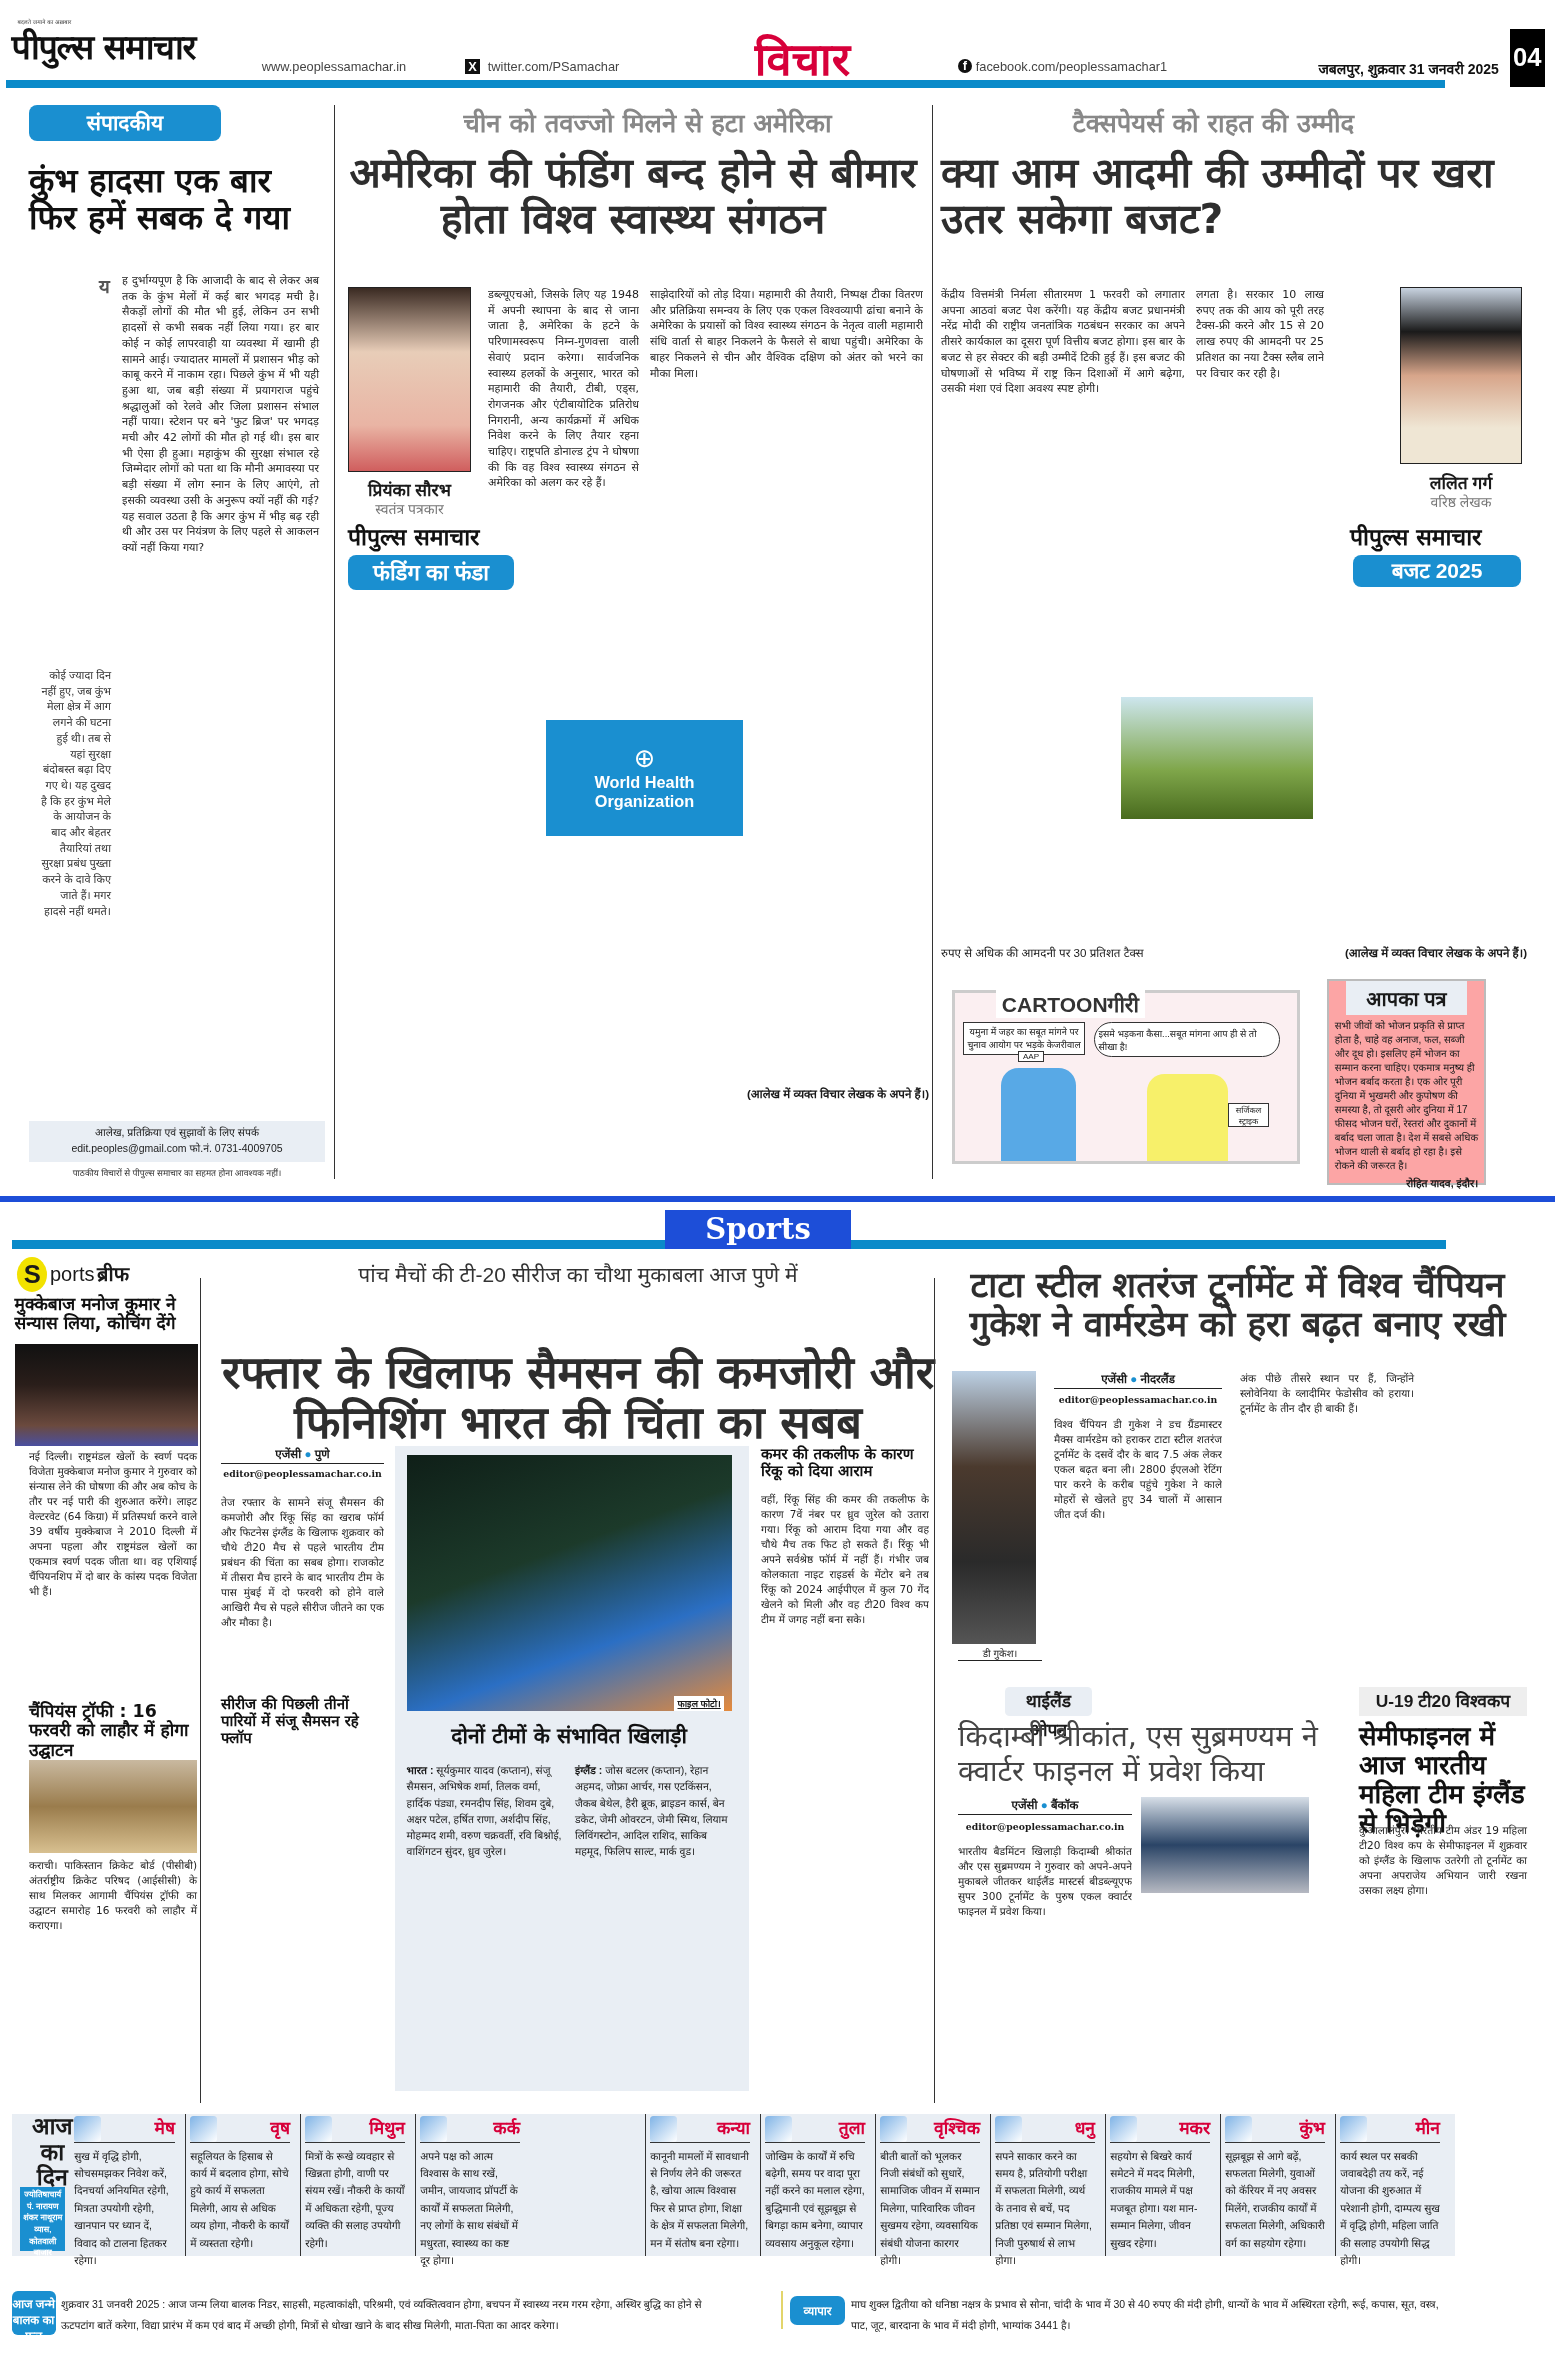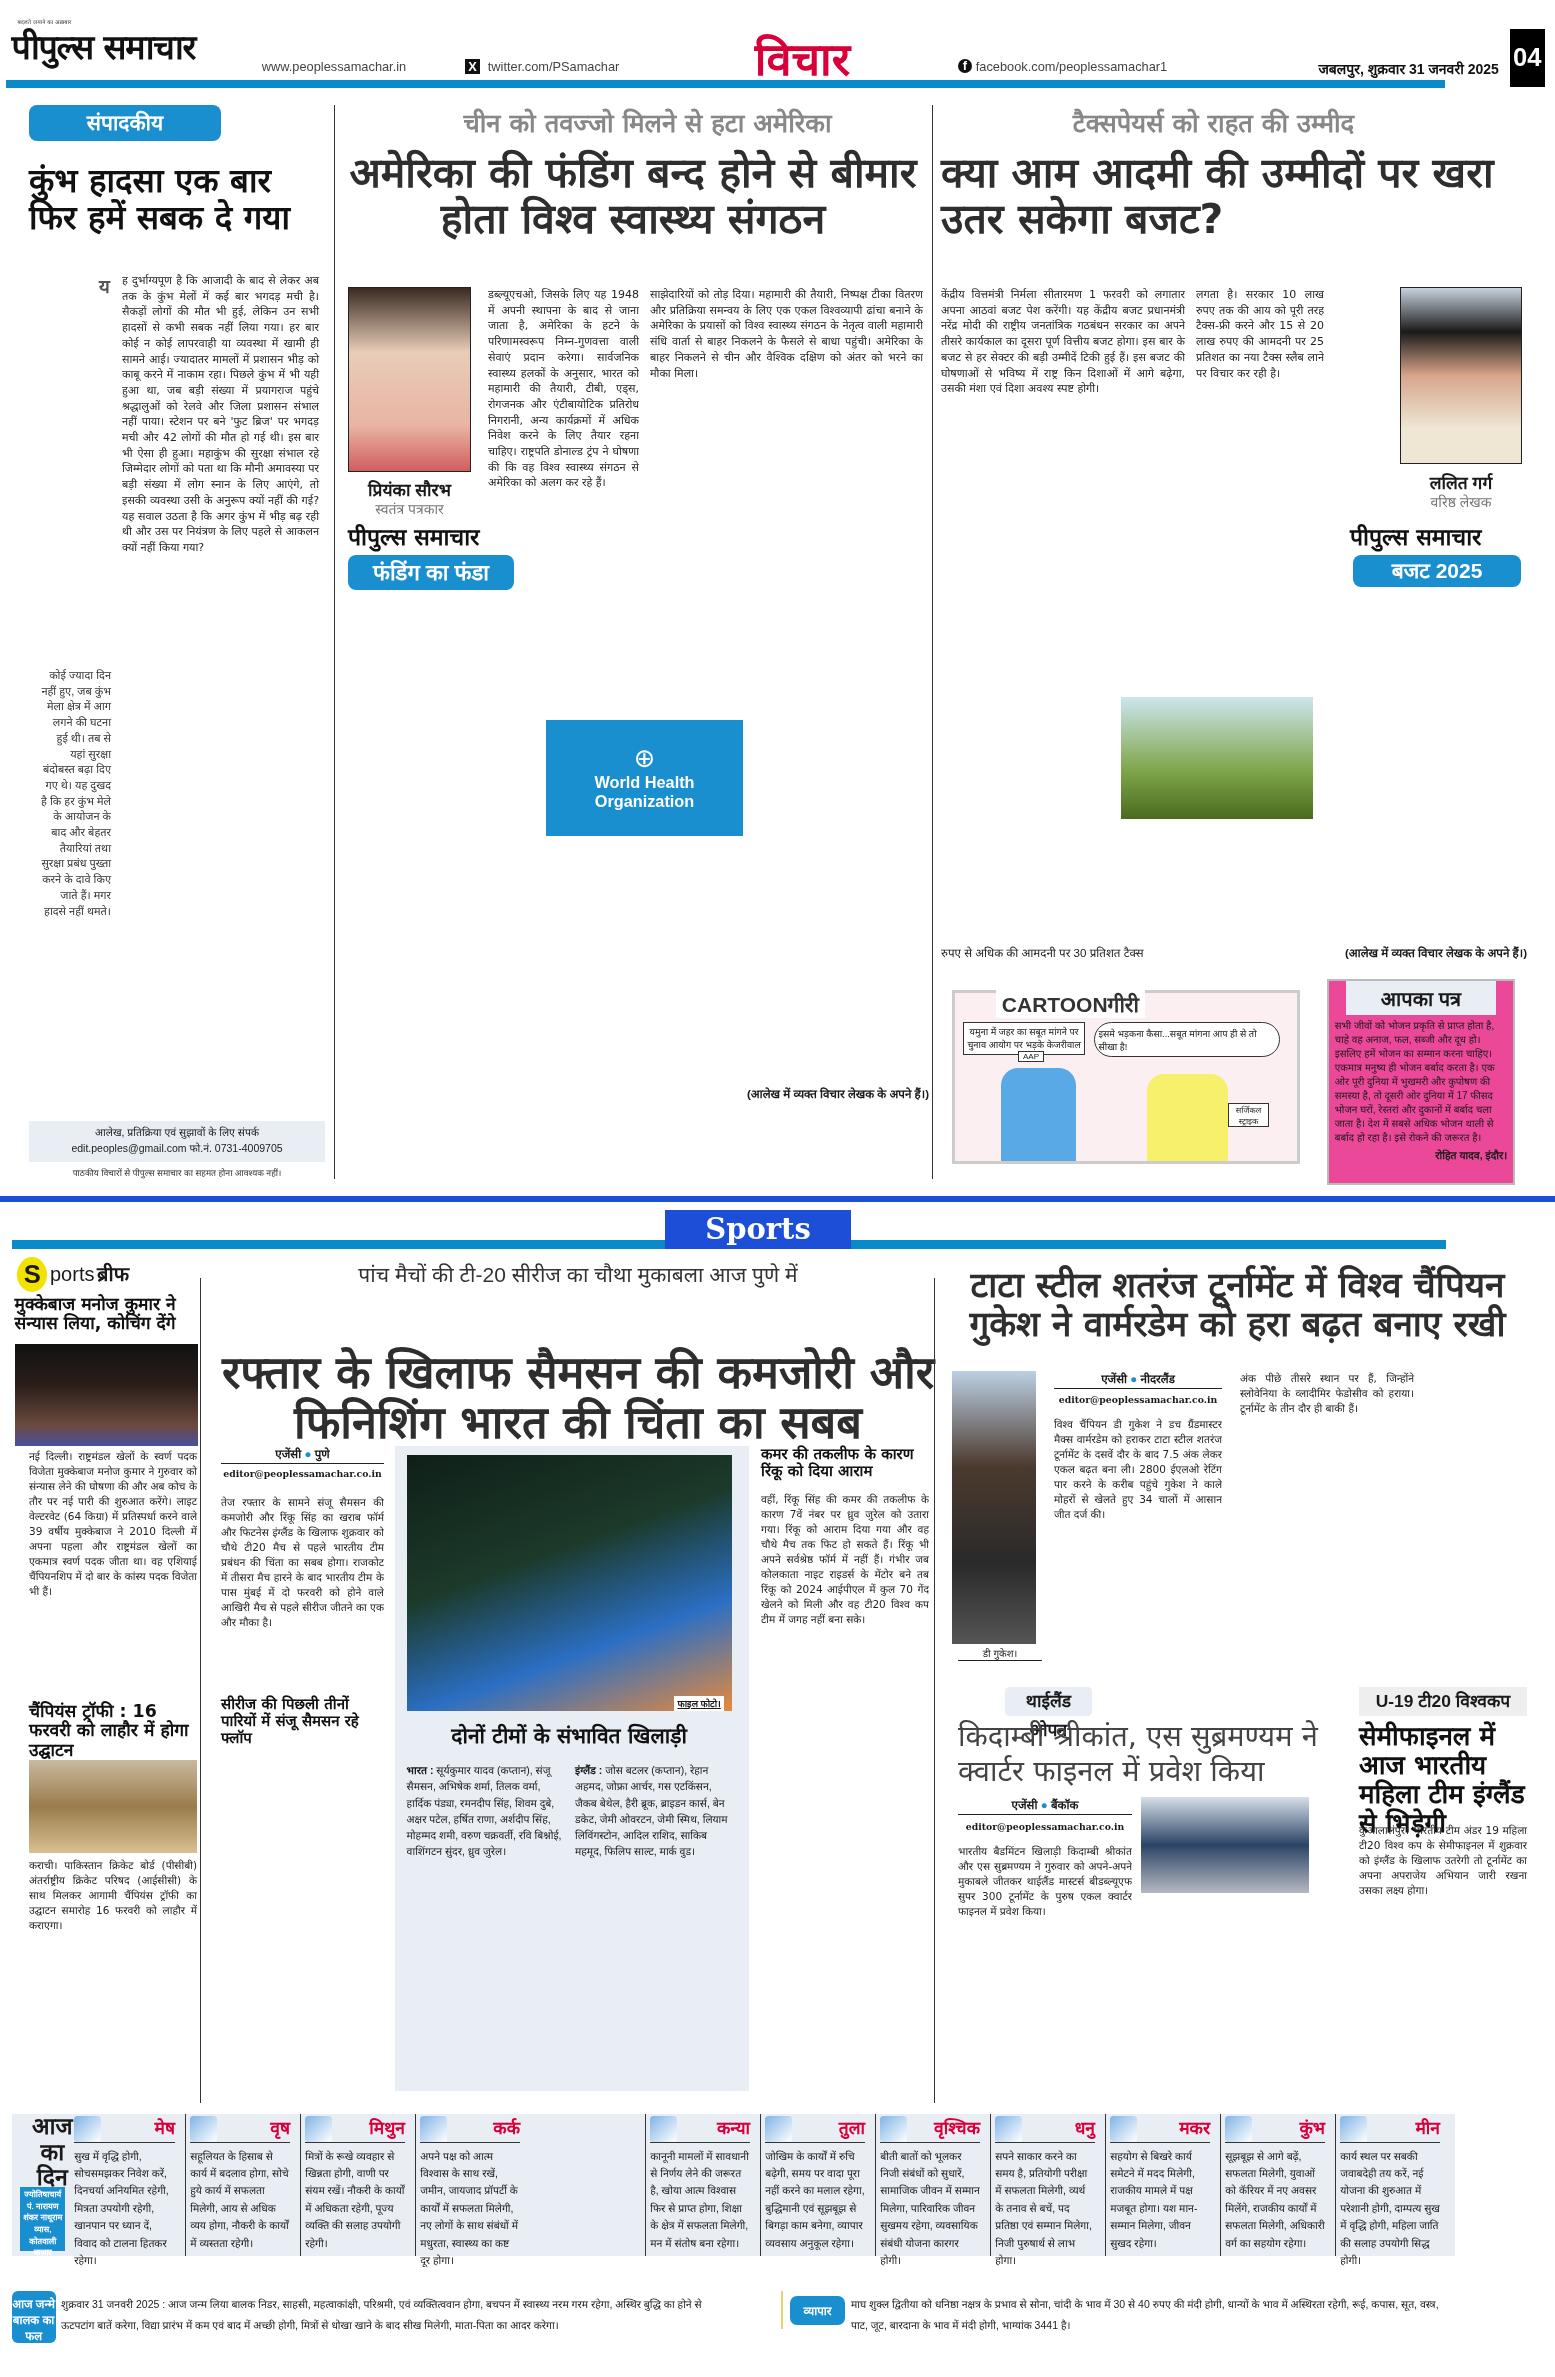--- a/index.html
+++ b/index.html
@@ -95,21 +95,21 @@
   <div style="position:absolute;left:41px;top:-3.5px;background:#fff;padding:0 5.8px;font-weight:bold;font-size:21px;color:#333">CARTOONगीरी</div>
   <div style="position:absolute;left:8.1px;top:29px;width:122px;border:1.2px solid #333;background:#fff;font-size:9.3px;text-align:center;padding:2.3px">यमुना में जहर का सबूत मांगने पर चुनाव आयोग पर भड़के केजरीवाल</div>
   <div style="position:absolute;left:139px;top:29px;width:186px;border:1.2px solid #333;border-radius:23px;background:#fff;font-size:9.3px;text-align:left;padding:3.5px">इसमे भड़कना कैसा...सबूत मांगना आप ही से तो सीखा है!</div>
   <div style="position:absolute;left:46px;top:75px;width:75px;height:93px;background:#58a9e6;border-radius:17.4px 17.4px 0 0">
     <div style="position:absolute;left:17.4px;top:-17.4px;background:#fff;border:1.2px solid #333;padding:0 3.5px;font-size:8.1px">AAP</div>
   </div>
   <div style="position:absolute;left:192px;top:81px;width:81px;height:87px;background:#f7f06a;border-radius:17.4px 17.4px 0 0"></div>
   <div style="position:absolute;left:273px;top:110px;width:41px;border:1.2px solid #333;background:#fff;font-size:8.1px;text-align:center">सर्जिकल स्ट्राइक</div>
 </div>
 
-<div class="abs" style="left:1327px;top:979px;width:188px;height:206px;border:2.3px solid #bbb;background:#ec4899">
+<div class="abs" style="left:1327px;top:979px;width:159px;height:206px;border:2.3px solid #bbb;background:#fca5a5">
   <div class="box-grey" style="margin:0 17.4px;text-align:center;font-weight:bold;font-size:20px;padding:3.5px 0">आपका पत्र</div>
   <div style="padding:3.5px 5.8px;font-size:10px;line-height:14px">सभी जीवों को भोजन प्रकृति से प्राप्त होता है, चाहे वह अनाज, फल, सब्जी और दूध हो। इसलिए हमें भोजन का सम्मान करना चाहिए। एकमात्र मनुष्य ही भोजन बर्बाद करता है। एक ओर पूरी दुनिया में भुखमरी और कुपोषण की समस्या है, तो दूसरी ओर दुनिया में 17 फीसद भोजन घरों, रेस्तरां और दुकानों में बर्बाद चला जाता है। देश में सबसे अधिक भोजन थाली से बर्बाद हो रहा है। इसे रोकने की जरूरत है।</div>
   <div style="padding:0 5.8px;font-size:10.5px;font-weight:bold;text-align:right">रोहित यादव, इंदौर।</div>
 </div>
 
 <div class="abs red-bar" style="left:0;top:1196px;width:1555px;height:5.8px"></div>
 <div class="abs" style="left:11.6px;top:1240px;width:1434px;height:9.3px;background:#0a8ac9"></div>
 <div class="abs red-bar" style="left:665px;top:1210px;width:186px;height:39px;color:#fff;font-family:'DejaVu Serif',serif;font-weight:bold;font-size:29px;text-align:center;line-height:39px">Sports</div>
 
 <div class="abs" style="left:17.4px;top:1257px;width:180px;height:35px">
@@ -238,18 +238,18 @@
         <div class="rtext">सूझबूझ से आगे बढ़ें, सफलता मिलेगी, युवाओं को कॅरियर में नए अवसर मिलेंगे, राजकीय कार्यों में सफलता मिलेगी, अधिकारी वर्ग का सहयोग रहेगा।</div>
       </div>
       <div class="rashi" style="left: 1265px; border-left: 0.6px solid rgb(51, 51, 51);">
         <span class="ricon"></span>
         <div class="rname">मीन</div>
         <div class="rtext">कार्य स्थल पर सबकी जवाबदेही तय करें, नई योजना की शुरुआत में परेशानी होगी, दाम्पत्य सुख में वृद्धि होगी, महिला जाति की सलाह उपयोगी सिद्ध होगी।</div>
       </div>
     </div>
 </div>
 
-<div class="abs pill" style="left:11.6px;top:2291px;width:44px;height:52px;font-size:11.6px;line-height:16.3px;padding-top:4.6px;border-radius:5.8px">आज जन्मे बालक का फल</div>
+<div class="abs pill" style="left:11.6px;top:2291px;width:44px;height:44px;font-size:11.6px;line-height:16.3px;padding-top:4.6px;border-radius:5.8px">आज जन्मे बालक का फल</div>
 <div class="abs" style="left:61px;top:2294px;width:674px;font-size:10.5px;line-height:21px">शुक्रवार 31 जनवरी 2025 : आज जन्म लिया बालक निडर, साहसी, महत्वाकांक्षी, परिश्रमी, एवं व्यक्तित्ववान होगा, बचपन में स्वास्थ्य नरम गरम रहेगा, अस्थिर बुद्धि का होने से ऊटपटांग बातें करेगा, विद्या प्रारंभ में कम एवं बाद में अच्छी होगी, मित्रों से धोखा खाने के बाद सीख मिलेगी, माता-पिता का आदर करेगा।</div>
 <div class="abs" style="left:781px;top:2291px;width:1.7px;height:38px;background:#e3d56b"></div>
 <div class="abs pill" style="left:790px;top:2296px;width:55px;height:29px;font-size:11.6px;line-height:29px;border-radius:7px">व्यापार भविष्य</div>
 <div class="abs" style="left:851px;top:2294px;width:598px;font-size:10.5px;line-height:21px">माघ शुक्ल द्वितीया को धनिष्ठा नक्षत्र के प्रभाव से सोना, चांदी के भाव में 30 से 40 रुपए की मंदी होगी, धान्यों के भाव में अस्थिरता रहेगी, रूई, कपास, सूत, वस्त्र, पाट, जूट, बारदाना के भाव में मंदी होगी, भाग्यांक 3441 है।</div>
 
 
 </body></html>

